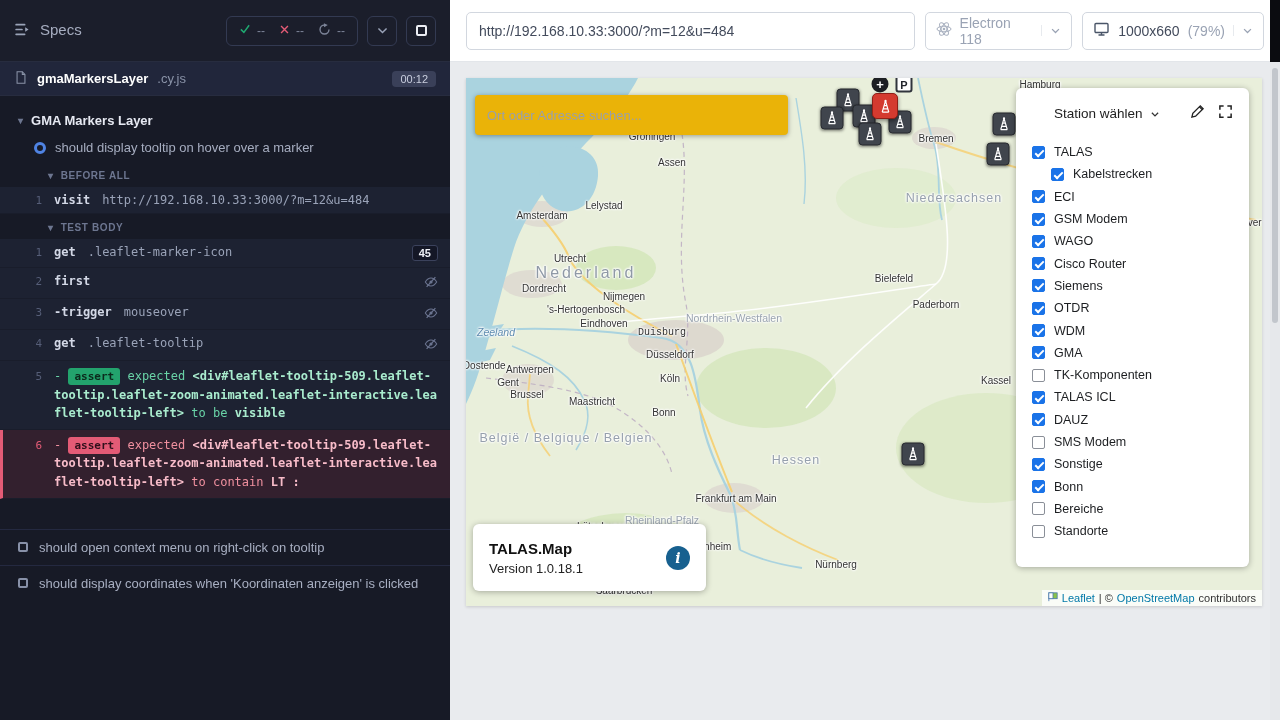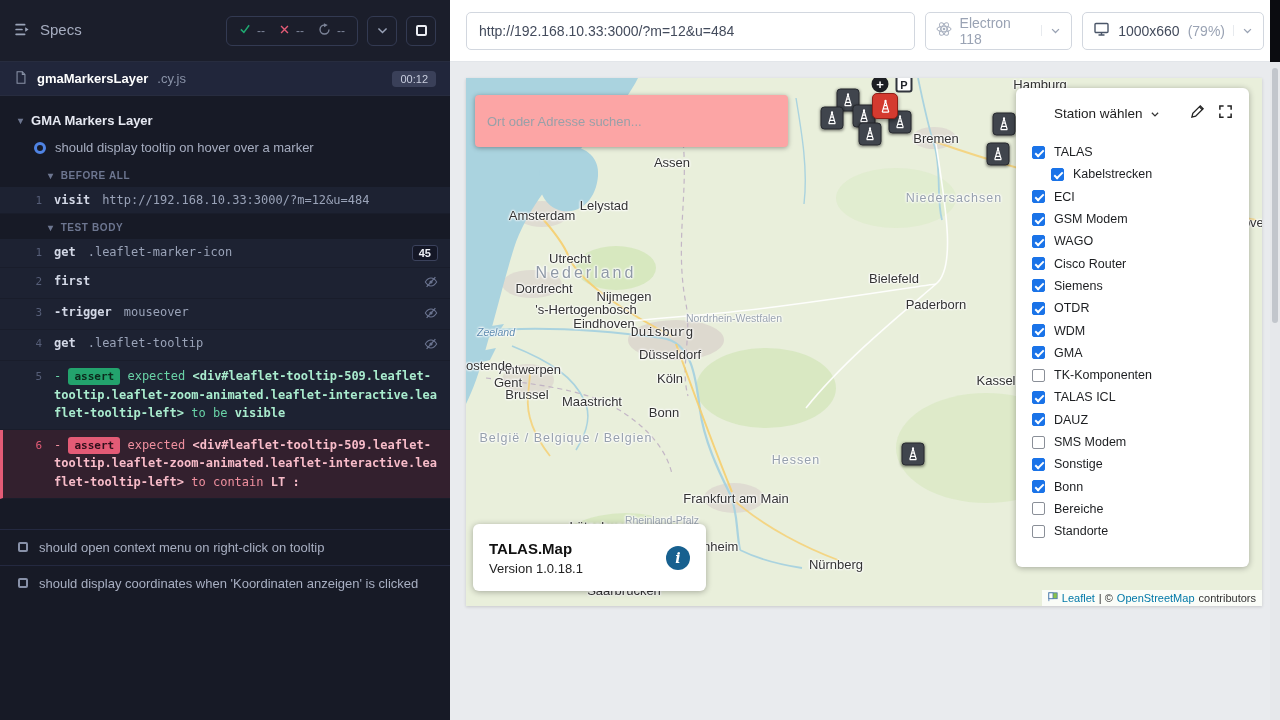--- a/index.html
+++ b/index.html
@@ -53,31 +53,31 @@
 .sel .chev{padding-left:8px;border-left:1px solid #e7eaee;display:flex;align-items:center}
 .vp .dim{color:#434b5c}
 .vp .pct{color:#9aa3b4}
 .black-corner{position:absolute;right:0;top:0;width:10px;height:62px;background:#0b0c10}
 .scrollbar{position:absolute;right:0;top:62px;width:10px;height:658px;background:#e6e8eb}
 .sb-thumb{position:absolute;top:6px;left:2px;width:6px;height:255px;background:#c2c6cc;border-radius:3px}
 
 
 .map{position:absolute;left:16px;top:78px;width:796px;height:528px;background:#e9efdb;overflow:hidden;box-shadow:0 1px 3px rgba(0,0,0,.15)}
 .map-base{position:absolute;left:0;top:0}
-.lbl{position:absolute;white-space:nowrap;transform:translate(-50%,-50%);color:#333;font-size:13px;text-shadow:0 1px 2px #fff,0 -1px 2px #fff,1px 0 2px #fff,-1px 0 2px #fff}
+.lbl{position:absolute;white-space:nowrap;transform:translate(-50%,-50%);color:#333;font-size:10px;text-shadow:0 1px 2px #fff,0 -1px 2px #fff,1px 0 2px #fff,-1px 0 2px #fff}
 .lbl.big{font-size:16px;color:#8f99a6;letter-spacing:3px}
 .lbl.region{font-size:12.5px;color:#96a0ad;letter-spacing:1px}
 .lbl.small-region{font-size:10.5px;color:#9aa4b0}
 .lbl.water{font-style:italic;color:#5f8cb0;font-size:10.5px}
 .marker{position:absolute;transform:translate(-50%,-50%);display:flex;align-items:center;justify-content:center;cursor:pointer;z-index:5}
 .m-station{width:23px;height:23px;background:#40454d;border:1px solid #26292f;border-radius:4px;box-shadow:0 1px 3px rgba(0,0,0,.45)}
 .m-red{width:26px;height:26px;background:#d43a2f;border:1px solid #8e1f17;border-radius:5px;box-shadow:0 2px 4px rgba(0,0,0,.45);z-index:6}
 .m-plus{width:17px;height:17px;border-radius:50%;background:#1d1f24;color:#fff;font-size:13px;font-weight:bold}
 .m-p{width:17px;height:17px;background:#fff;border:2px solid #30343c;border-radius:3px;color:#23262c;font-weight:bold;font-size:11px}
-.search{position:absolute;left:9px;top:17px;width:313px;height:52px;background:#fca5a5;border-radius:4px;box-shadow:0 1px 5px rgba(0,0,0,.35);display:flex;align-items:center;padding:0 12px;z-index:10}
+.search{position:absolute;left:9px;top:17px;width:313px;height:40px;background:#eab308;border-radius:4px;box-shadow:0 1px 5px rgba(0,0,0,.35);display:flex;align-items:center;padding:0 12px;z-index:10}
 .search input{border:none;outline:none;width:100%;font-size:13px;color:#444;background:transparent}
 .search input::placeholder{color:#9aa0a8}
 .tooltip{position:absolute;left:302px;top:8px;background:#fff;border:1px solid #9aa0a6;border-radius:3px;box-shadow:0 1px 4px rgba(0,0,0,.3);padding:4px 7px;font-size:10.5px;line-height:1.4;z-index:12;white-space:nowrap}
 .tt-title{font-weight:bold;color:#111;font-size:11.5px}
 .tt-row{font-weight:bold}
 .tt-arrow{position:absolute;right:-5px;top:30px;width:8px;height:8px;background:#fff;border-right:1px solid #9aa0a6;border-top:1px solid #9aa0a6;transform:rotate(45deg)}
 .panel{position:absolute;left:550px;top:10px;width:233px;height:479px;background:#fff;border-radius:6px;box-shadow:0 1px 6px rgba(0,0,0,.3);padding:16px 16px 10px 16px;z-index:15}
 .panel-head{display:flex;align-items:center;color:#222}
 .panel-title{font-size:13.5px;display:flex;align-items:center;gap:7px;margin-left:22px;cursor:pointer}
 .panel-icons{margin-left:auto;display:flex;gap:13px;align-items:center}

